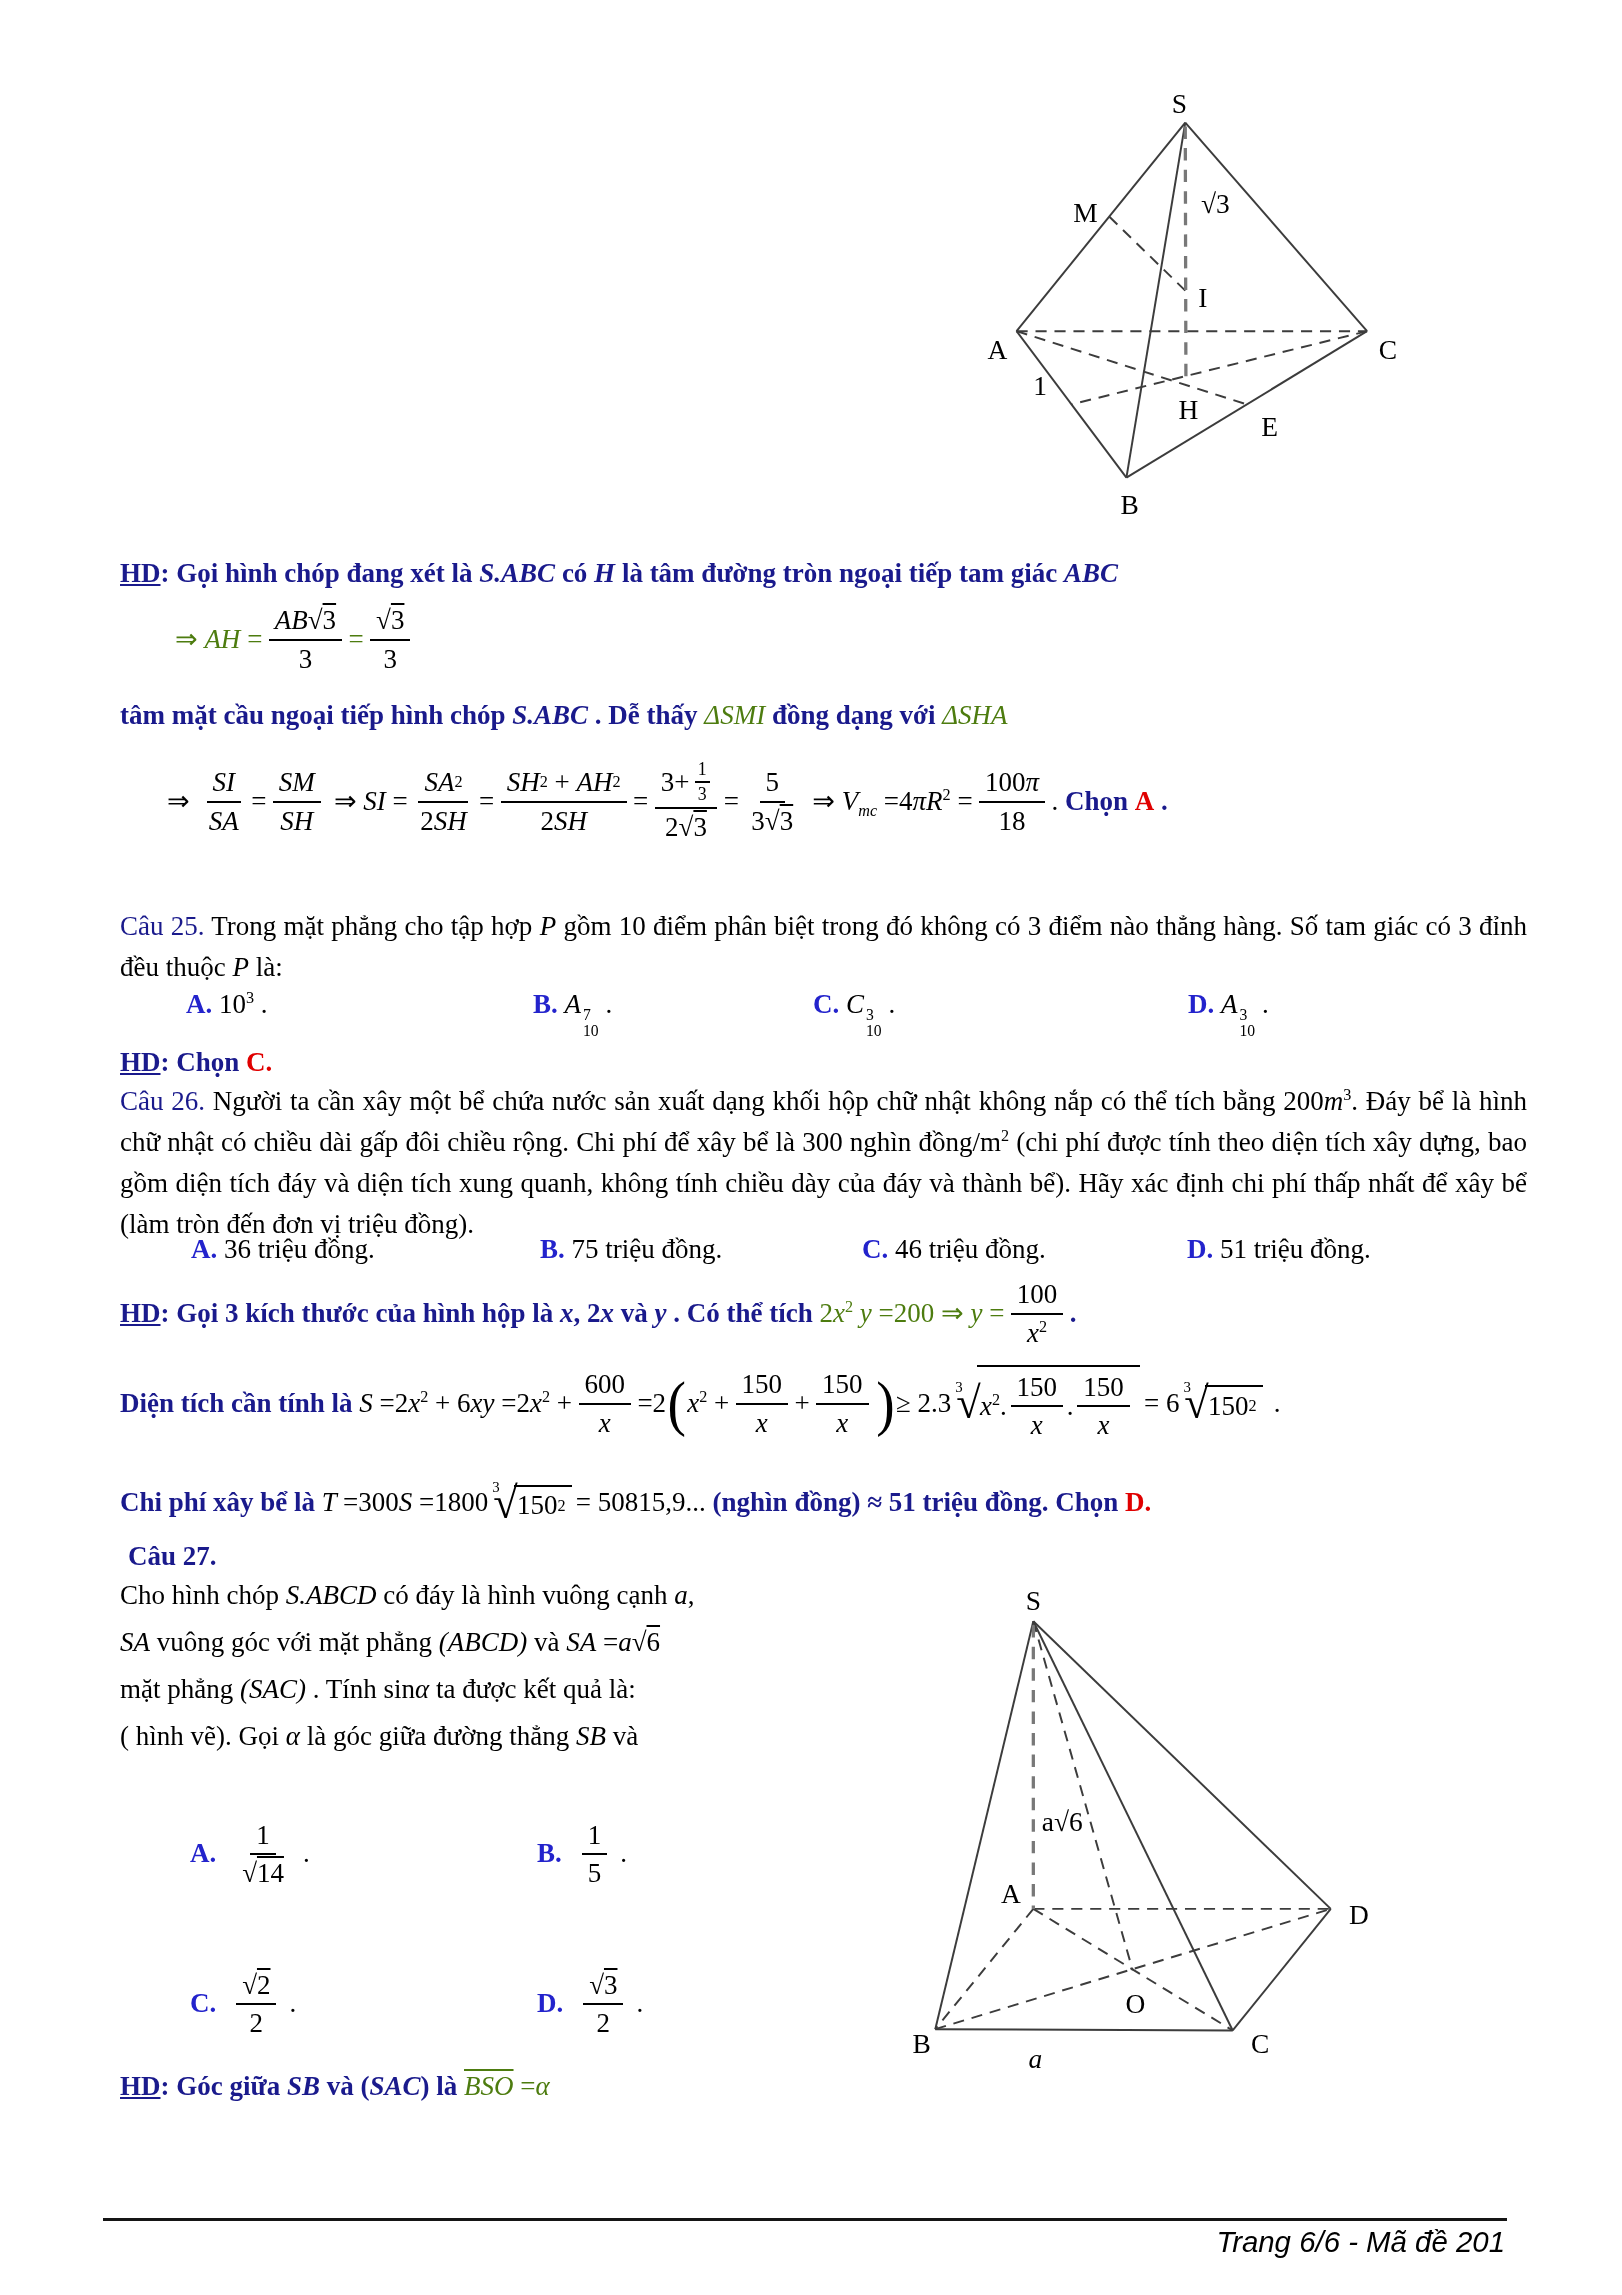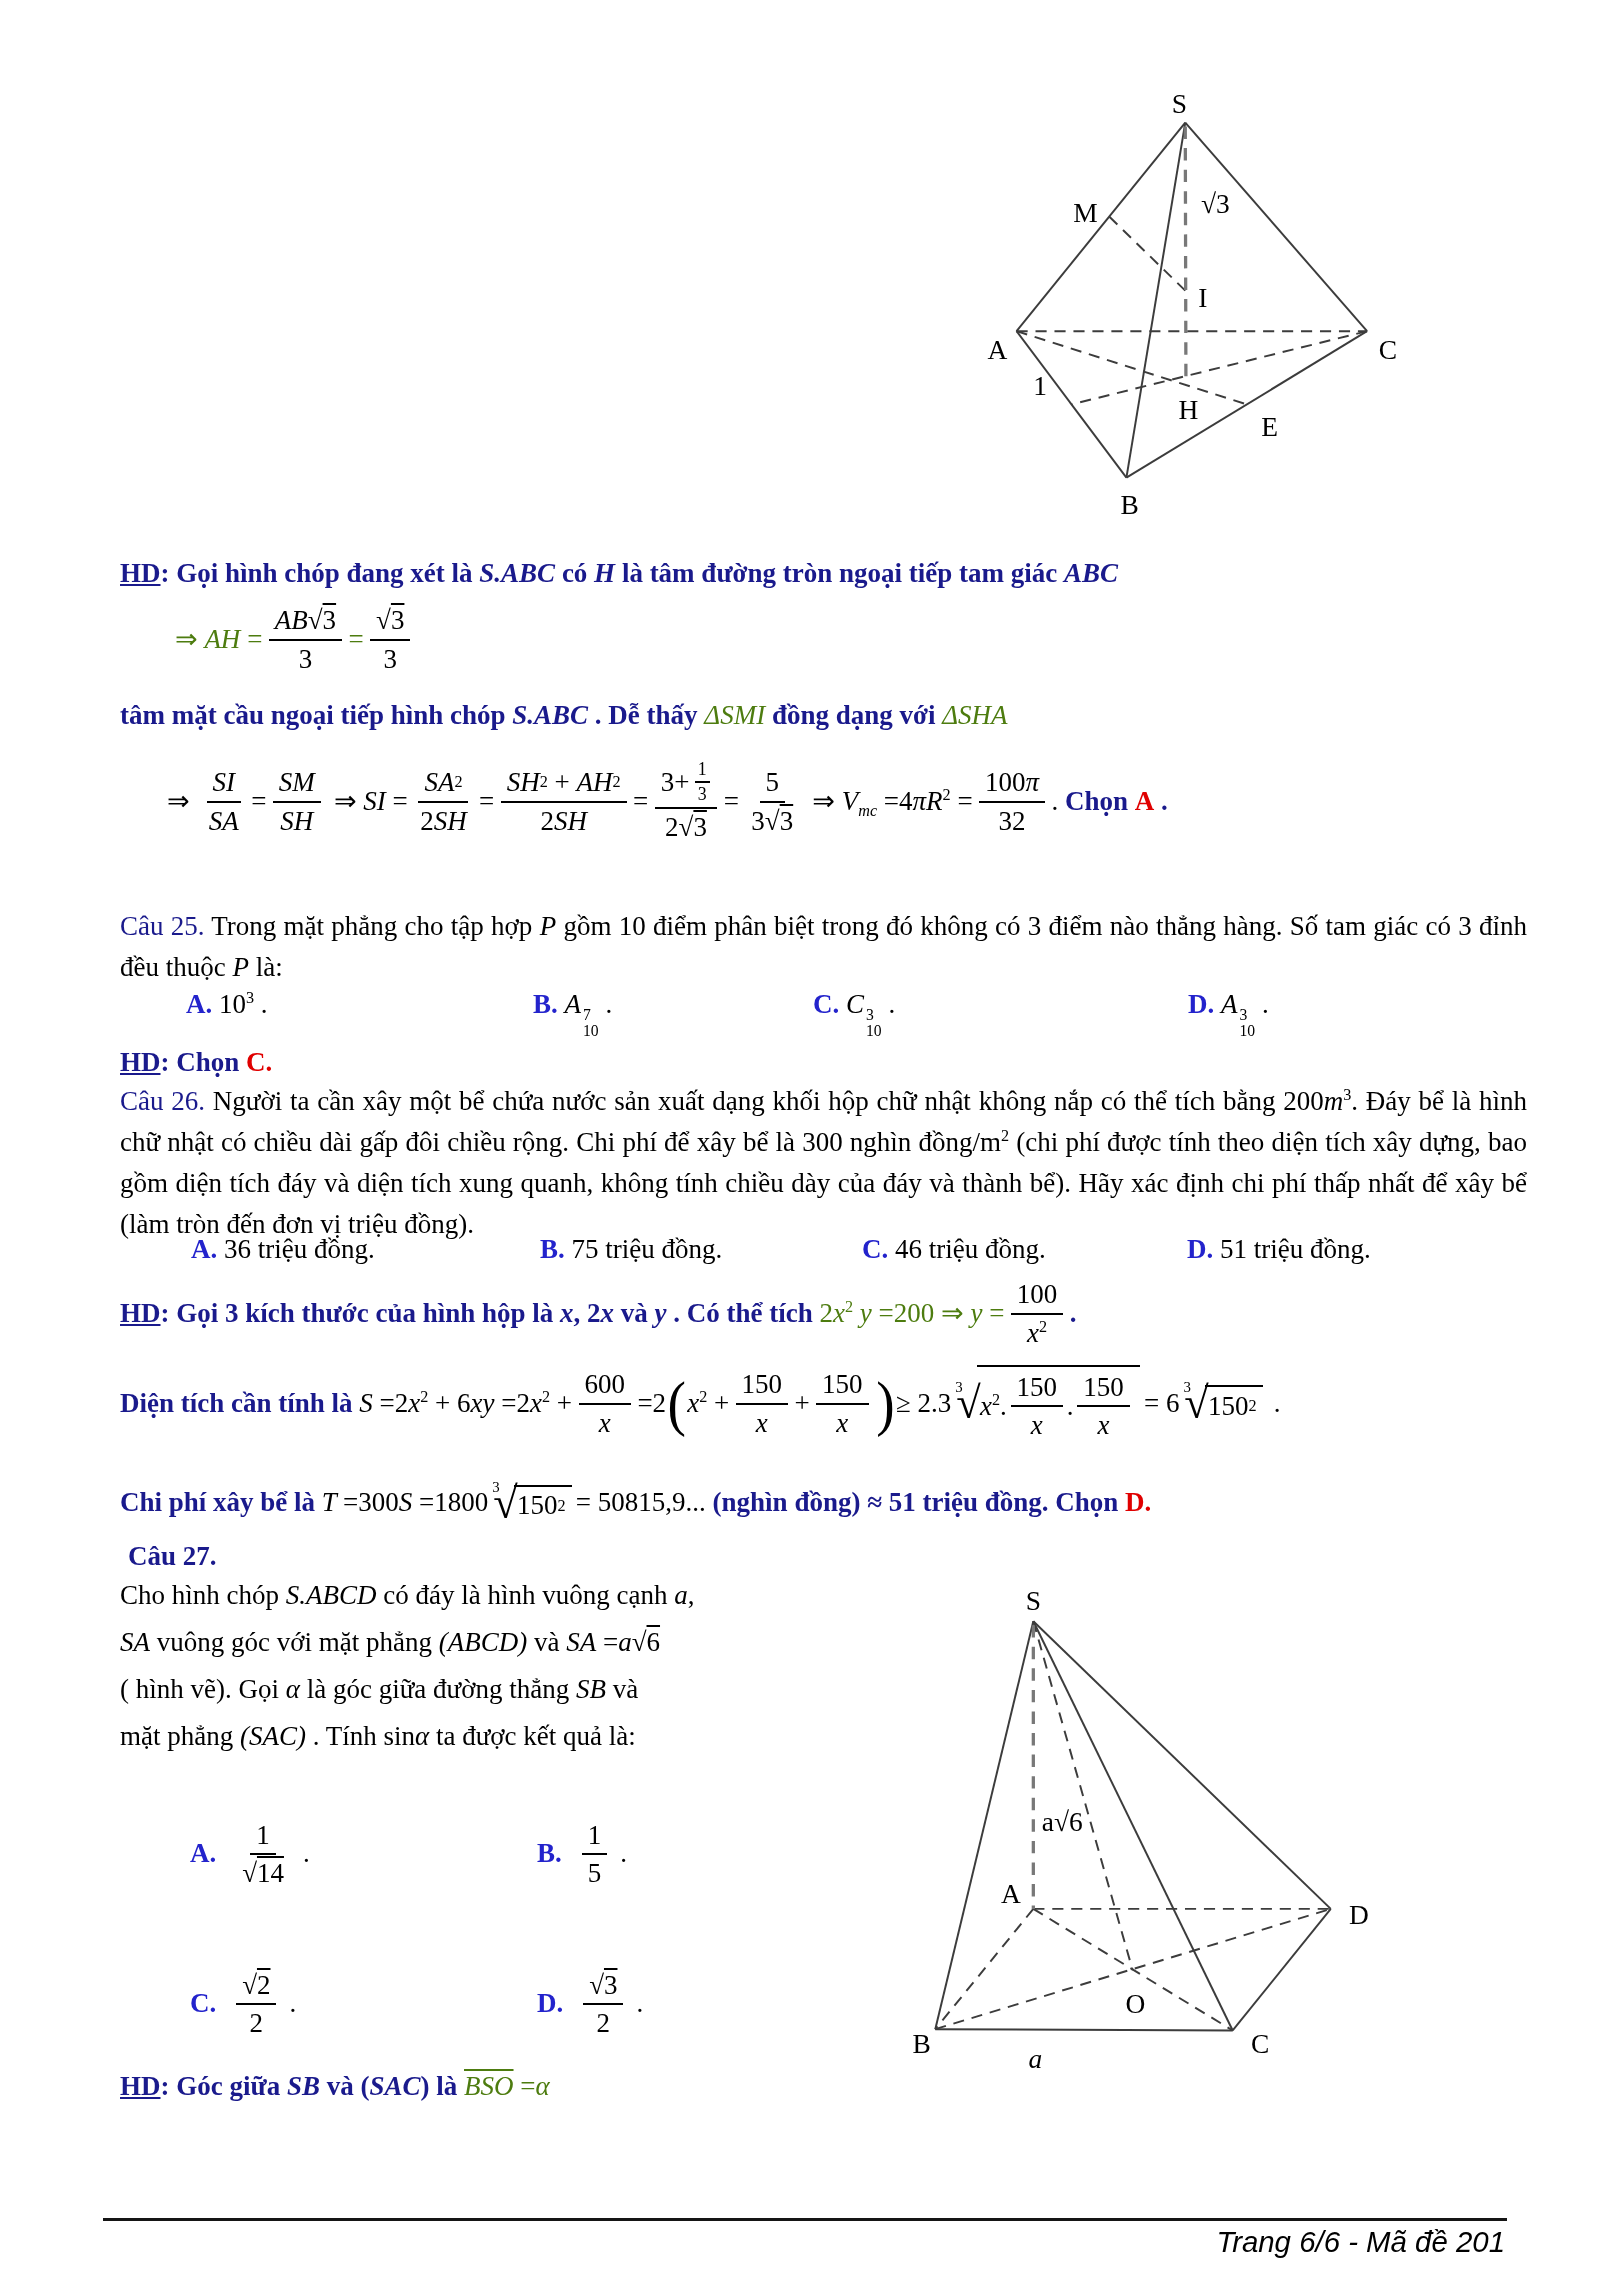--- a/index.html
+++ b/index.html
@@ -93,21 +93,21 @@
     <span class="frac"><span class="num"><span class="i">SH</span><span class="sup">2</span><span> + </span><span class="i">AH</span><span class="sup">2</span></span><span class="den"><span>2</span><span class="i">SH</span></span></span>
     <span>=</span>
     <span class="frac">
       <span class="num"><span class="nrow"><span><span>3+</span></span><span class="frac mini"><span class="num">1</span><span class="den">3</span></span></span></span>
       <span class="den"><span>2</span><span>√</span><span class="ov">3</span></span>
     </span>
     <span>=</span>
     <span class="frac"><span class="num"><span>5</span></span><span class="den"><span>3</span><span>√</span><span class="ov">3</span></span></span>
     <span> ⇒ </span>
     <span><span class="i">V</span><span class="sub i">mc</span><span> =</span><span>4</span><span class="i">π</span><span class="i">R</span><span class="sup">2</span><span> =</span></span>
-    <span class="frac"><span class="num"><span>100</span><span class="i">π</span></span><span class="den"><span>32</span></span></span>
+    <span class="frac"><span class="num"><span>100</span><span class="i">π</span></span><span class="den"><span>18</span></span></span>
     <span>. </span>
     <span class="navy">Chọn </span>
     <span class="red">A</span>
     <span class="navy"> .</span>
   </div>
 
   <div class="abs para" style="left:120px;top:906px;width:1407px"><span class="nb">Câu 25.</span><span>  Trong mặt phẳng cho tập hợp </span><span class="i">P</span><span> gồm 10 điểm phân biệt trong đó không có 3 điểm nào thẳng hàng. Số tam giác có 3 đỉnh đều thuộc </span><span class="i">P</span><span> là:</span></div>
 
   <div class="abs" style="left:0;top:984px;width:1404px;height:59px">
     <span class="abs" style="left:186px;top:0">
@@ -191,22 +191,22 @@
     <span class="navy">(nghìn đồng) ≈ 51 triệu đồng. </span>
     <span class="navy">Chọn </span>
     <span class="red">D.</span>
   </div>
 
   <div class="abs navy" style="left:128px;top:1536px">Câu 27.</div>
 
   <div class="abs" style="left:120px;top:1572px;width:779px;line-height:47px">
     <div><span>Cho hình chóp </span><span class="i">S.ABCD</span><span> có đáy là hình vuông cạnh </span><span class="i">a</span><span>,</span></div>
     <div><span class="i">SA</span><span> vuông góc với mặt phẳng </span><span class="i">(ABCD)</span><span> và </span><span class="i">SA</span><span> =</span><span class="i">a</span><span>√</span><span class="ov">6</span></div>
+    <div><span>mặt phẳng </span><span class="i">(SAC)</span><span> . Tính sin</span><span class="i">α</span><span> ta được kết quả là:</span></div>
     <div><span>( hình vẽ). Gọi </span><span class="i">α</span><span> là góc giữa đường thẳng </span><span class="i">SB</span><span> và</span></div>
-    <div><span>mặt phẳng </span><span class="i">(SAC)</span><span> . Tính sin</span><span class="i">α</span><span> ta được kết quả là:</span></div>
   </div>
 
   <div class="abs mrow" style="left:190px;top:1805px;height:98px">
     <span class="optletter">A.</span><span>  </span>
     <span class="frac"><span class="num"><span>1</span></span><span class="den"><span>√</span><span class="ov">14</span></span></span>
     <span> .</span>
   </div>
   <div class="abs mrow" style="left:537px;top:1805px;height:98px">
     <span class="optletter">B.</span><span>  </span>
     <span class="frac"><span class="num"><span>1</span></span><span class="den"><span>5</span></span></span>

